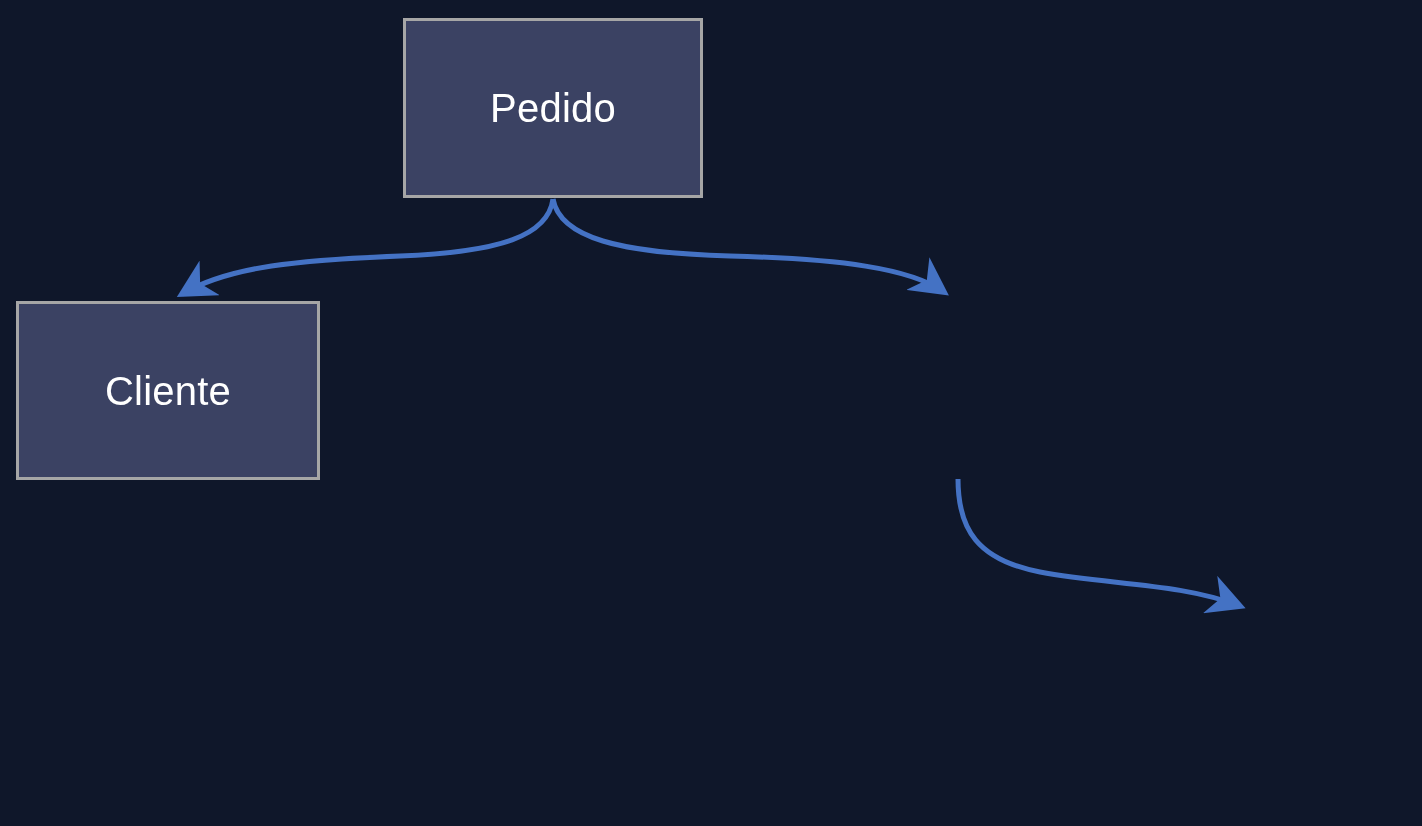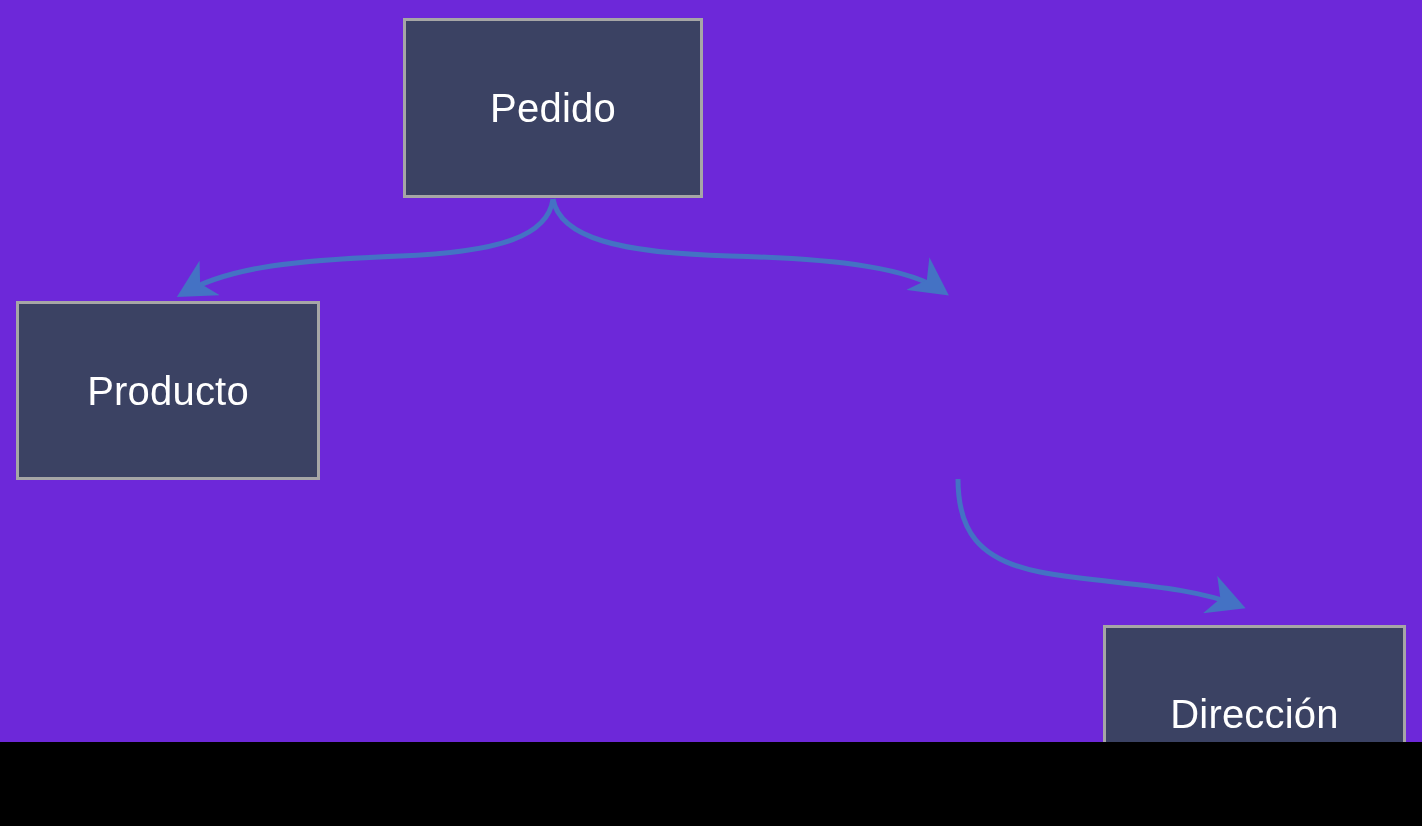--- a/index.html
+++ b/index.html
@@ -42,41 +42,38 @@
     font-weight: 400;
     line-height: 1.1;
     letter-spacing: 0.2px;
     white-space: nowrap;
     text-align: center;
   }
 </style>
 </head>
 <body>
 
-<div id="canvas" style="width: 1422px; height: 742px; background: #6d28d9;">
+<div id="canvas" style="width: 1422px; height: 826px; background: #0f172a;">
 
   <svg id="connector-layer" viewBox="0 0 1422 826" width="1422" height="826" xmlns="http://www.w3.org/2000/svg">
     <defs>
       <marker id="arrowhead" markerWidth="8" markerHeight="8" refX="6.4" refY="4" orient="auto" markerUnits="strokeWidth">
         <path d="M 0 0 L 7.6 4 L 0 8 L 2.2 4 Z" fill="#4472c4"></path>
       </marker>
     </defs>
     <g id="edge-group">
         <path d="M 553 199 C 548 236 500 252 400 256 C 300 260 230 266 182 294" fill="none" stroke="#4472c4" stroke-width="5" stroke-linecap="butt" marker-end="url(#arrowhead)"></path>
         <path d="M 553 199 C 560 238 620 253 730 256 C 840 259 910 268 944 292" fill="none" stroke="#4472c4" stroke-width="5" stroke-linecap="butt" marker-end="url(#arrowhead)"></path>
         <path d="M 958 479 C 958 530 978 560 1040 572 C 1110 585 1180 583 1240 606" fill="none" stroke="#4472c4" stroke-width="5" stroke-linecap="butt" marker-end="url(#arrowhead)"></path>
       </g>
   </svg>
 
   <div class="node" style="left: 403px; top: 18px; width: 300px; height: 180px; background: rgb(59, 66, 99); border-color: rgb(166, 166, 166);">
     <span class="node-label" style="color: rgb(255, 255, 255);">Pedido</span>
   </div>
 
   <div class="node" style="left: 16px; top: 301px; width: 304px; height: 179px; background: rgb(59, 66, 99); border-color: rgb(166, 166, 166);">
-    <span class="node-label" style="color: rgb(255, 255, 255);">Producto</span>
+    <span class="node-label" style="color: rgb(255, 255, 255);">Cliente</span>
   </div>
 
 
-  <div class="node" style="left: 1103px; top: 625px; width: 303px; height: 177px; background: rgb(59, 66, 99); border-color: rgb(166, 166, 166);">
-    <span class="node-label" style="color: rgb(255, 255, 255);">Dirección</span>
-  </div>
 
 </div>
 
 </body></html>

